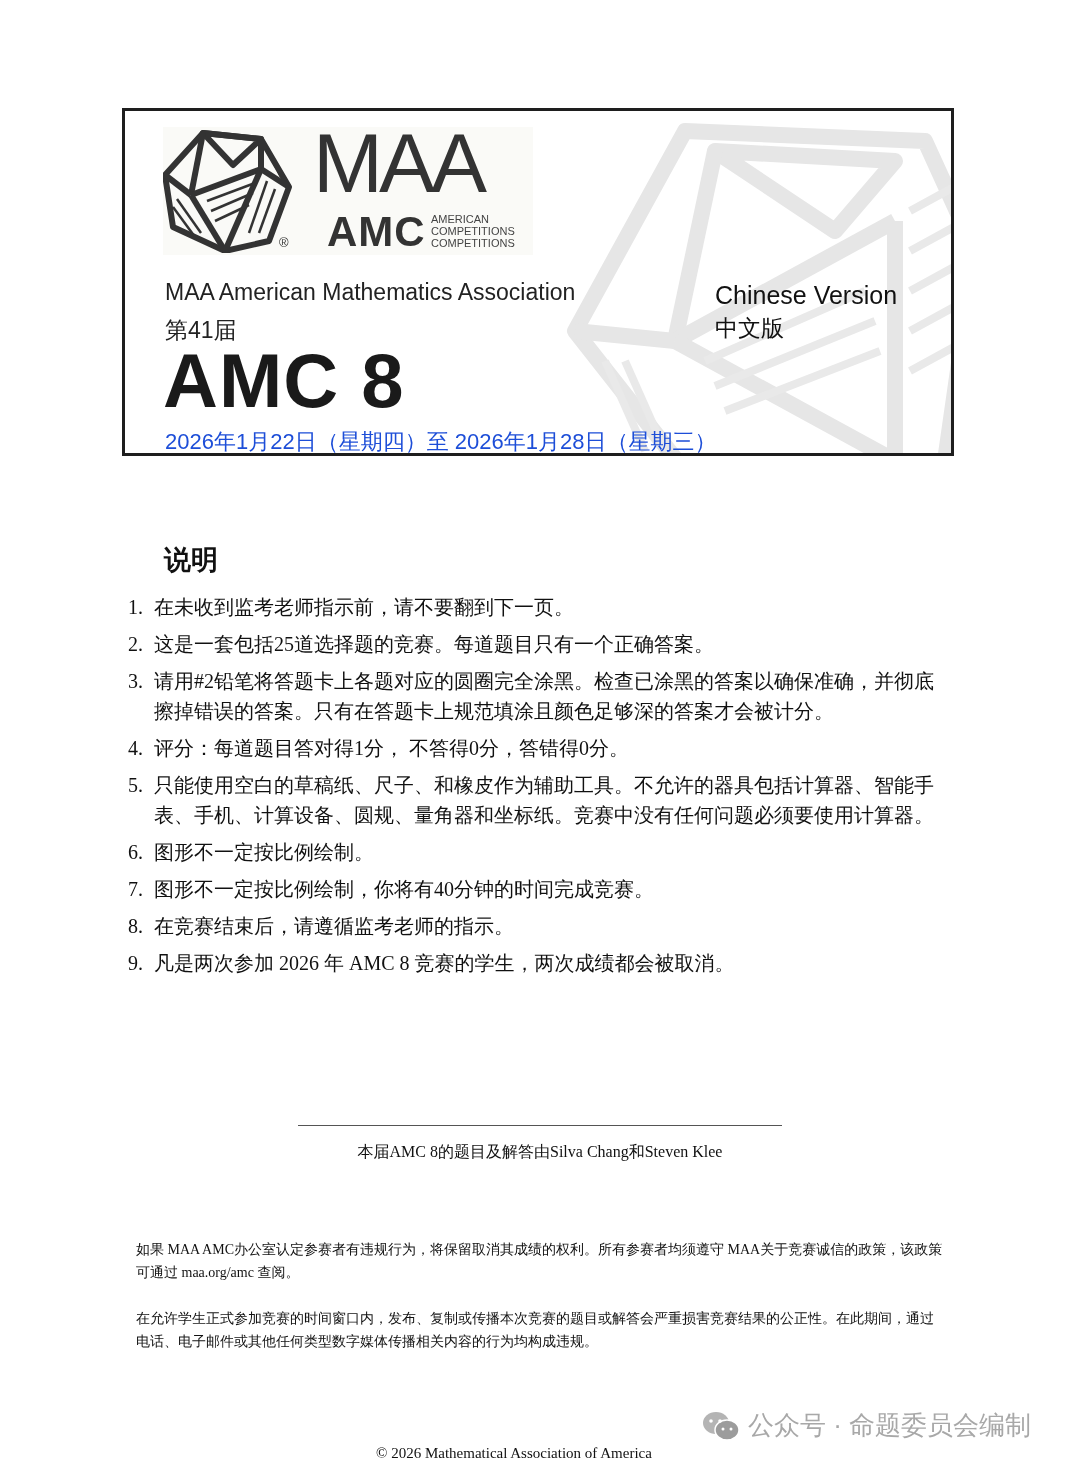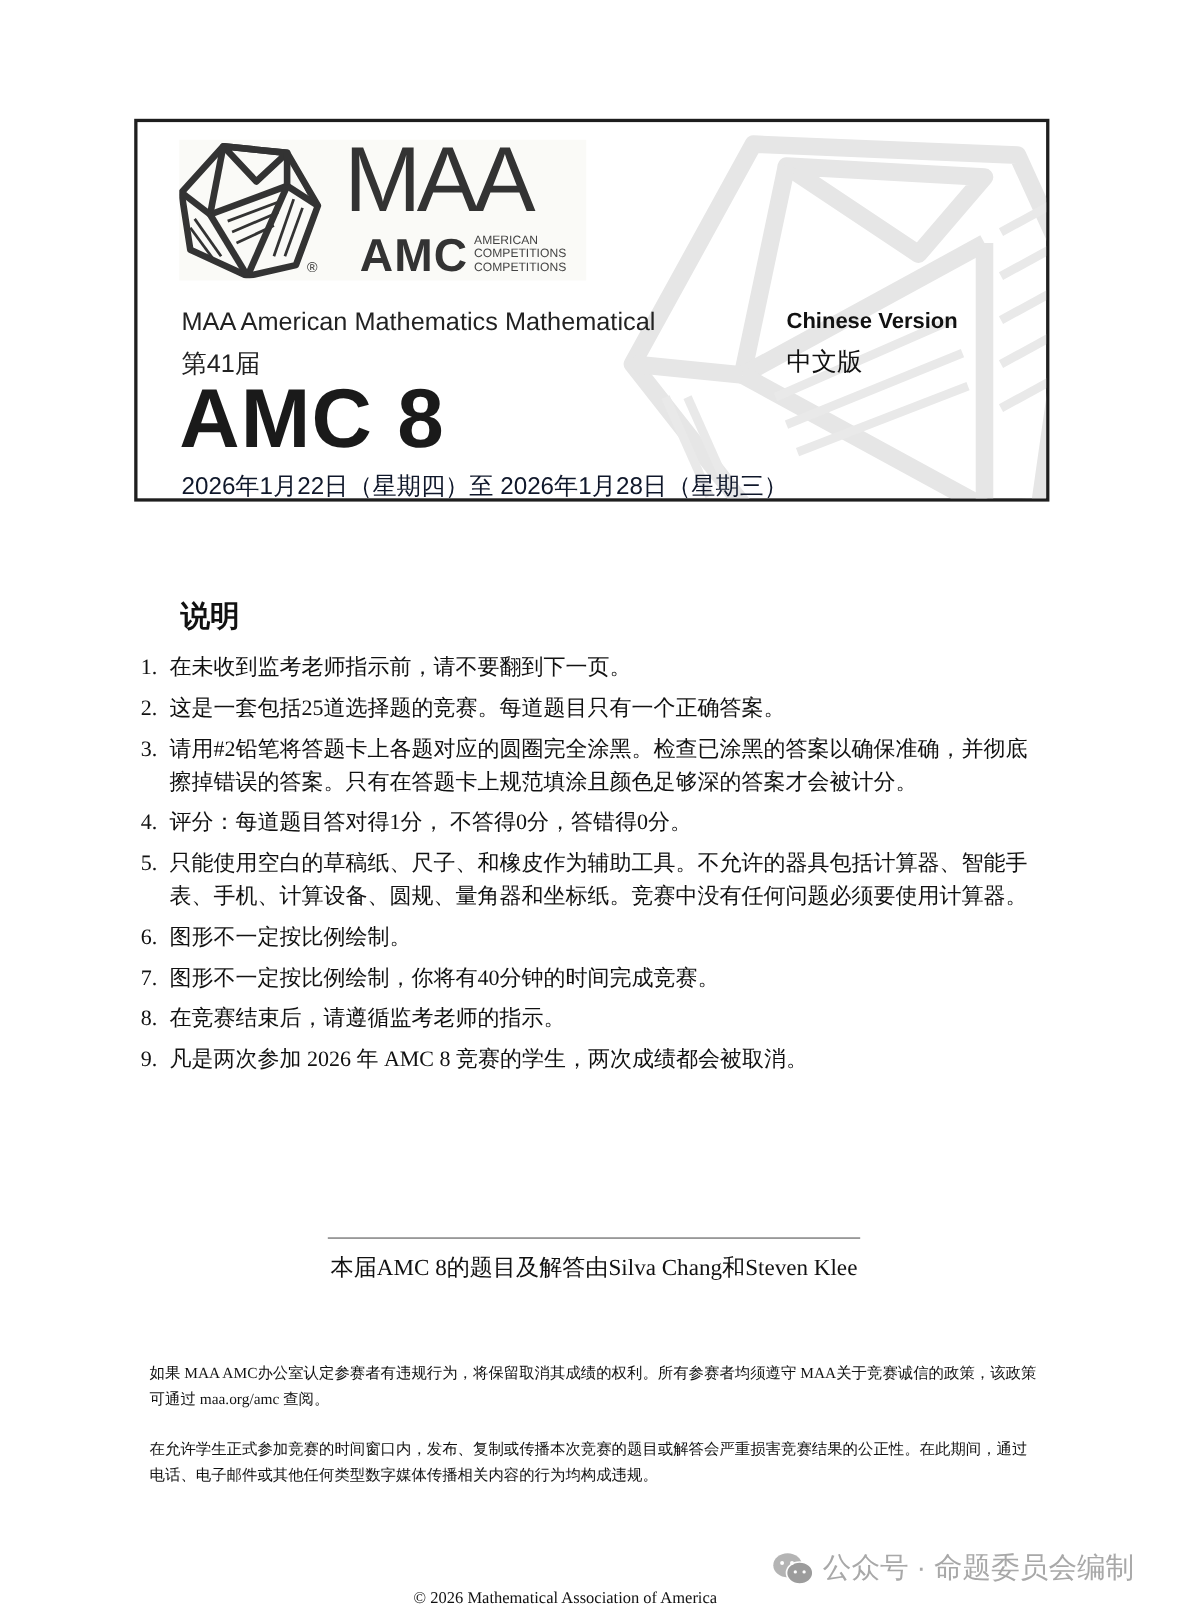--- a/index.html
+++ b/index.html
@@ -15,32 +15,32 @@
   .logo { position: absolute; left: 38px; top: 16px; width: 370px; height: 128px; background: #fafaf7; }
   .logo-icon { position: absolute; left: 0; top: 2px; width: 130px; height: 124px; }
   .logo-maa { position: absolute; left: 150px; top: -6px; font-size: 84px; font-weight: normal; color: #333; letter-spacing: -4px; line-height: 1; transform: scaleY(1.0); }
   .logo-amc { position: absolute; left: 152px; top: 84px; font-size: 42px; font-weight: 900; color: #333; line-height: 1; letter-spacing: 1px; margin-left: 12px; }
   .logo-sub { position: absolute; left: 268px; top: 86px; font-size: 11px; color: #444; line-height: 12px; }
   .logo-reg { position: absolute; left: 116px; top: 108px; font-size: 13px; color: #333; }
 
   .org-line { position: absolute; left: 40px; top: 168px; font-size: 23px; color: #222; }
   .edition { position: absolute; left: 40px; top: 204px; font-size: 23px; color: #222; }
   .big-title { position: absolute; left: 38px; top: 232px; font-size: 76px; font-weight: bold; color: #1a1a1a; letter-spacing: 1px; line-height: 1; }
-  .dates { position: absolute; left: 40px; top: 316px; font-size: 22px; color: #0f172a; }
-  .lang-en { position: absolute; left: 590px; top: 170px; font-size: 20px; color: #111; font-weight: bold; }
+  .dates { position: absolute; left: 40px; top: 316px; font-size: 22px; color: #1d4ed8; }
+  .lang-en { position: absolute; left: 590px; top: 170px; font-size: 25px; color: #111; }
   .lang-cn { position: absolute; left: 590px; top: 202px; font-size: 23px; color: #111; }
 
   .instr-title { position: absolute; left: 128px; top: 542px; font-size: 27px; font-weight: bold; color: #111; margin-left: 36px; }
   .instr-list { position: absolute; left: 128px; top: 592px; width: 820px; margin: 0; padding: 0; list-style: none; }
   .instr-item { display: flex; font-size: 20px; line-height: 30px; margin-bottom: 7px; color: #111; }
   .instr-num { width: 26px; flex: none; }
   .instr-text { flex: 1; }
 
   .divider { position: absolute; left: 298px; top: 1125px; width: 484px; height: 0; border-top: 1.5px solid #555; }
-  .credits { position: absolute; left: 240px; top: 1140px; width: 600px; text-align: center; font-size: 21px; line-height: 24px; color: #111; }
+  .credits { position: absolute; left: 240px; top: 1140px; width: 600px; text-align: center; font-size: 16px; line-height: 24px; color: #111; }
   .notice { position: absolute; left: 136px; width: 810px; font-size: 14px; line-height: 23px; color: #111; }
   .notice-1 { top: 1238px; }
   .notice-2 { top: 1307px; }
 
   .wechat { position: absolute; left: 702px; top: 1408px; display: flex; align-items: center; color: #a8a8a8; font-size: 26px; }
   .wechat-icon { width: 38px; height: 30px; margin-right: 8px; }
   .copyright { position: absolute; left: 376px; top: 1445px; font-size: 15px; color: #111; }
 </style>
 </head>
 <body>
@@ -98,21 +98,21 @@
     <div class="logo-maa sans">MAA</div>
     <div class="logo-amc sans">AMC</div>
     <div class="logo-sub sans">
       <div>AMERICAN</div>
       <div>COMPETITIONS</div>
       <div>COMPETITIONS</div>
     </div>
     <div class="logo-reg sans">®</div>
   </div>
 
-  <div class="org-line sans">MAA American Mathematics Mathematical</div>
+  <div class="org-line sans">MAA American Mathematics Association</div>
   <div class="edition sans">第41届</div>
   <div class="big-title sans">AMC 8</div>
   <div class="dates sans">2026年1月22日（星期四）至 2026年1月28日（星期三）</div>
   <div class="lang-en sans">Chinese Version</div>
   <div class="lang-cn sans">中文版</div>
 </div>
 
 <div class="instr-title sans">说明</div>
 <ol class="instr-list serif">
   <li class="instr-item">

